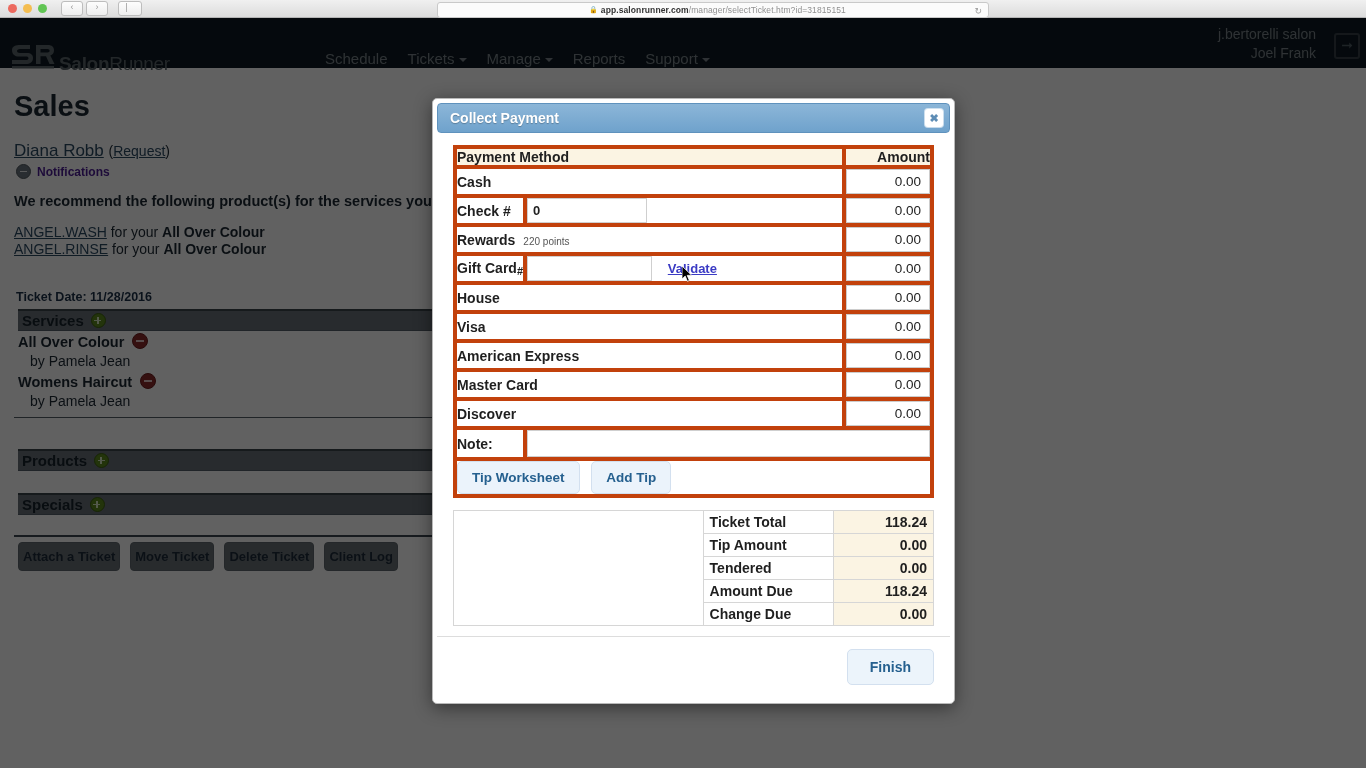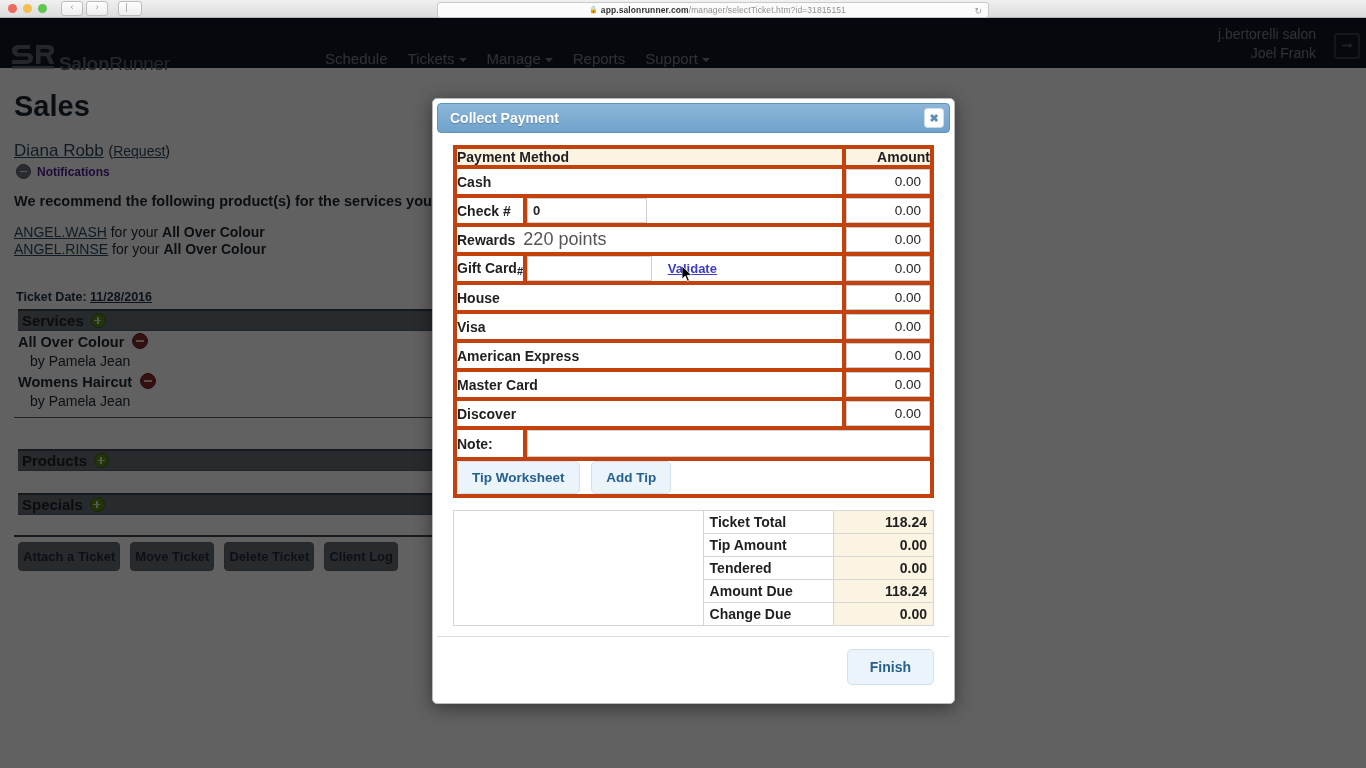--- a/index.html
+++ b/index.html
@@ -215,21 +215,21 @@
   #rec1 { position: absolute; left: 14px; top: 156px; font-size: 14px; }
   #rec2 { position: absolute; left: 14px; top: 173px; font-size: 14px; }
   .prod-link { color: #2c4a63; text-decoration: underline; }
   .prod-for { color: #1c2833; }
   .prod-svc { font-weight: bold; color: #1c2833; }
 
   #ticket-date {
     position: absolute; left: 16px; top: 222px;
     font-size: 12.5px; font-weight: bold; color: #1c3048;
   }
-  #ticket-date .date { text-decoration: underline; }
+  #ticket-date .date { }
 
   .section-header {
     position: absolute;
     left: 18px;
     width: 700px;
     background: #6a7279;
     border-top: 2px solid #3c444b;
     border-bottom: 1px solid #55606a;
     height: 22px;
     display: flex; align-items: center; gap: 7px;
@@ -354,21 +354,21 @@
   .method-label {
     font-weight: bold;
     color: #1f1f1f;
     font-size: 14px;
     padding: 5px 6px;
     white-space: nowrap;
   }
   .method-label .sub {
     font-weight: normal;
     color: #555;
-    font-size: 18px;
+    font-size: 10px;
     margin-left: 8px;
   }
   .method-label .hash {
     font-size: 11px;
     vertical-align: -2px;
   }
   .amt-cell {
     width: 84px;
     padding: 0;
   }

